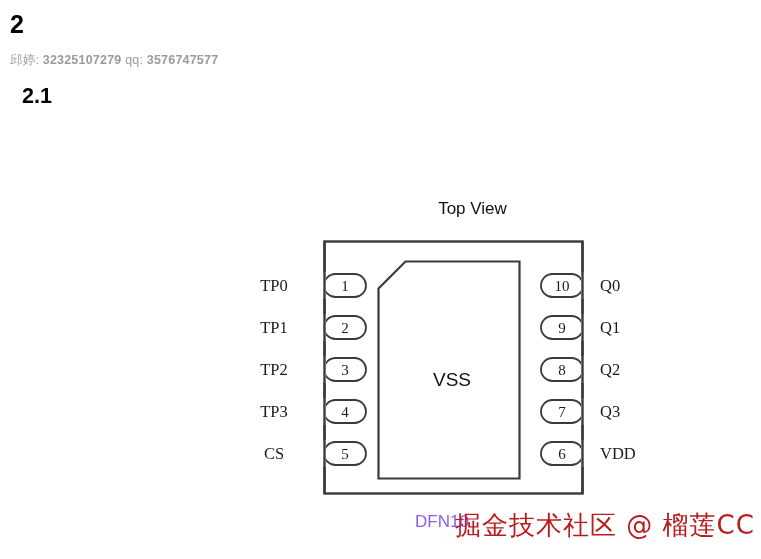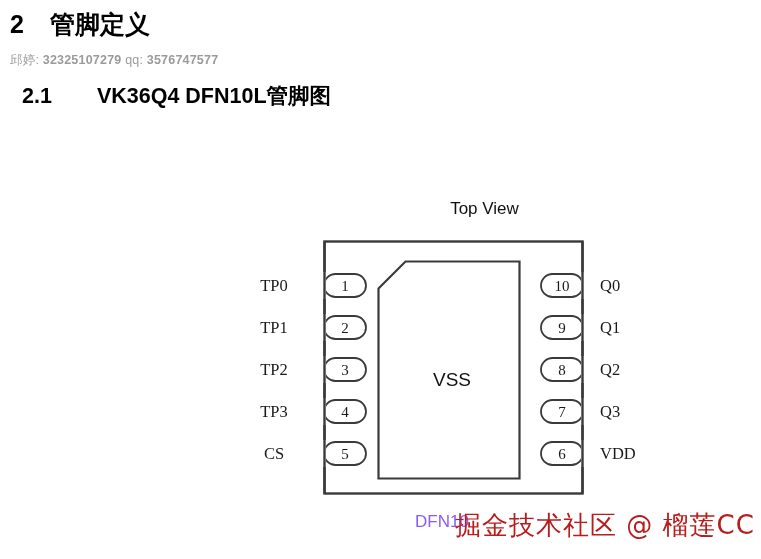--- a/index.html
+++ b/index.html
@@ -47,21 +47,20 @@
   .h2-row {
     position: absolute;
     left: 22px;
     top: 84px;
     display: flex;
     align-items: baseline;
     font-weight: bold;
     font-size: 21.5px;
     line-height: 1.2;
     white-space: nowrap;
-    gap: 32px;
   }
   .h2-num { margin-right: 13px; }
 
   
   .figure {
     position: absolute;
     left: 0;
     top: 0;
     width: 761px;
     height: 559px;
@@ -72,21 +71,21 @@
   .topview {
     position: absolute;
     left: 0;
     top: 199px;
     width: 761px;
     text-align: center;
     font-size: 17px;
     font-family: "Liberation Sans", sans-serif;
     color: #111;
   }
-  .topview span { position: relative; left: 104px; }
+  .topview span { position: relative; left: 92px; }
 
   .caption {
     position: absolute;
     left: 415px;
     top: 512px;
     font-size: 17px;
     font-family: "Liberation Sans", sans-serif;
     color: #8b5cf6;
     white-space: nowrap;
   }
@@ -100,33 +99,31 @@
     color: #b91c1c;
     white-space: nowrap;
     letter-spacing: 1px;
   }
 </style>
 </head>
 <body>
 
 <div class="h1-row">
   <span class="h1-num">2</span>
-  <span class="h1-text">管脚定义</span>
 </div>
 
 <div class="contact">
   <span class="lbl">邱婷:</span>
   <span>32325107279</span>
   <span class="lbl">qq:</span>
   <span>3576747577</span>
 </div>
 
 <div class="h2-row">
   <span class="h2-num">2.1</span>
-  <span>VK36Q4 DFN10L管脚图</span>
 </div>
 
 <div class="topview">
   <span>Top View</span>
 </div>
 
 <div class="figure">
   <svg width="761" height="559" viewBox="0 0 761 559" xmlns="http://www.w3.org/2000/svg">
 
     <rect x="324.5" y="241.5" width="258" height="252" fill="none" stroke="#3a3a3a" stroke-width="2.4"></rect>

